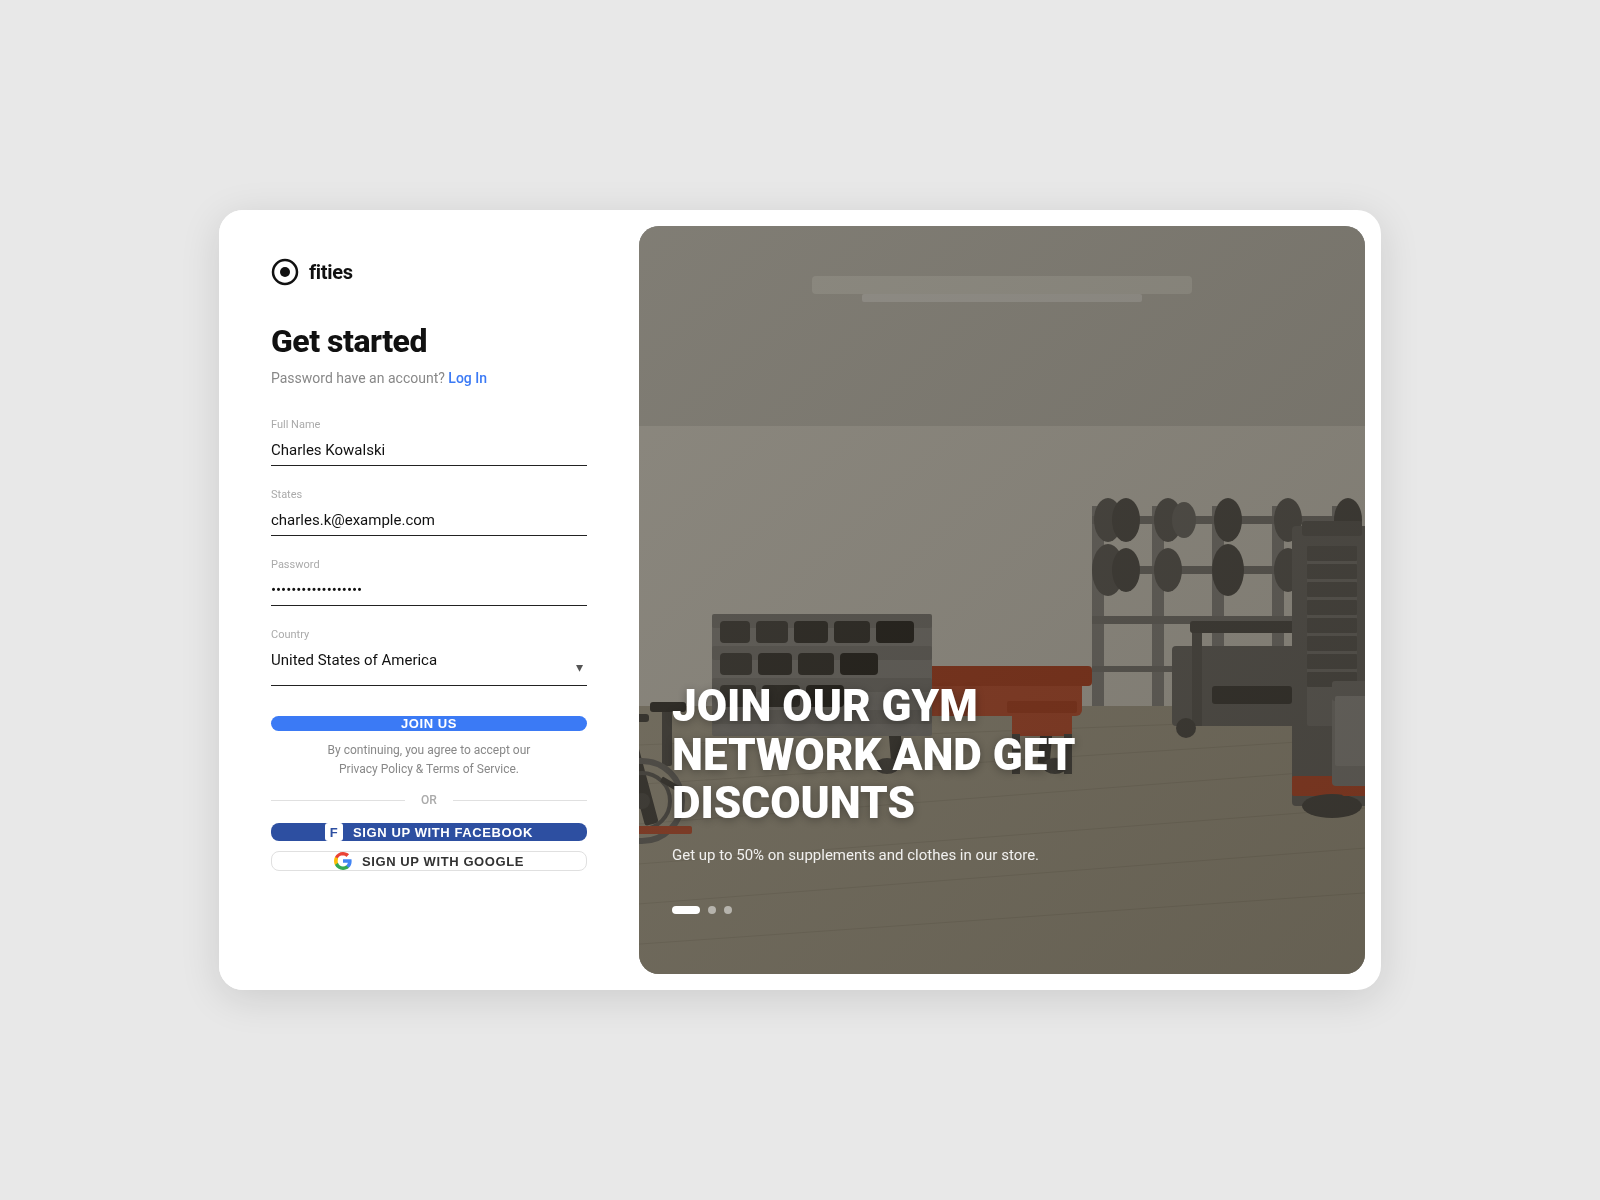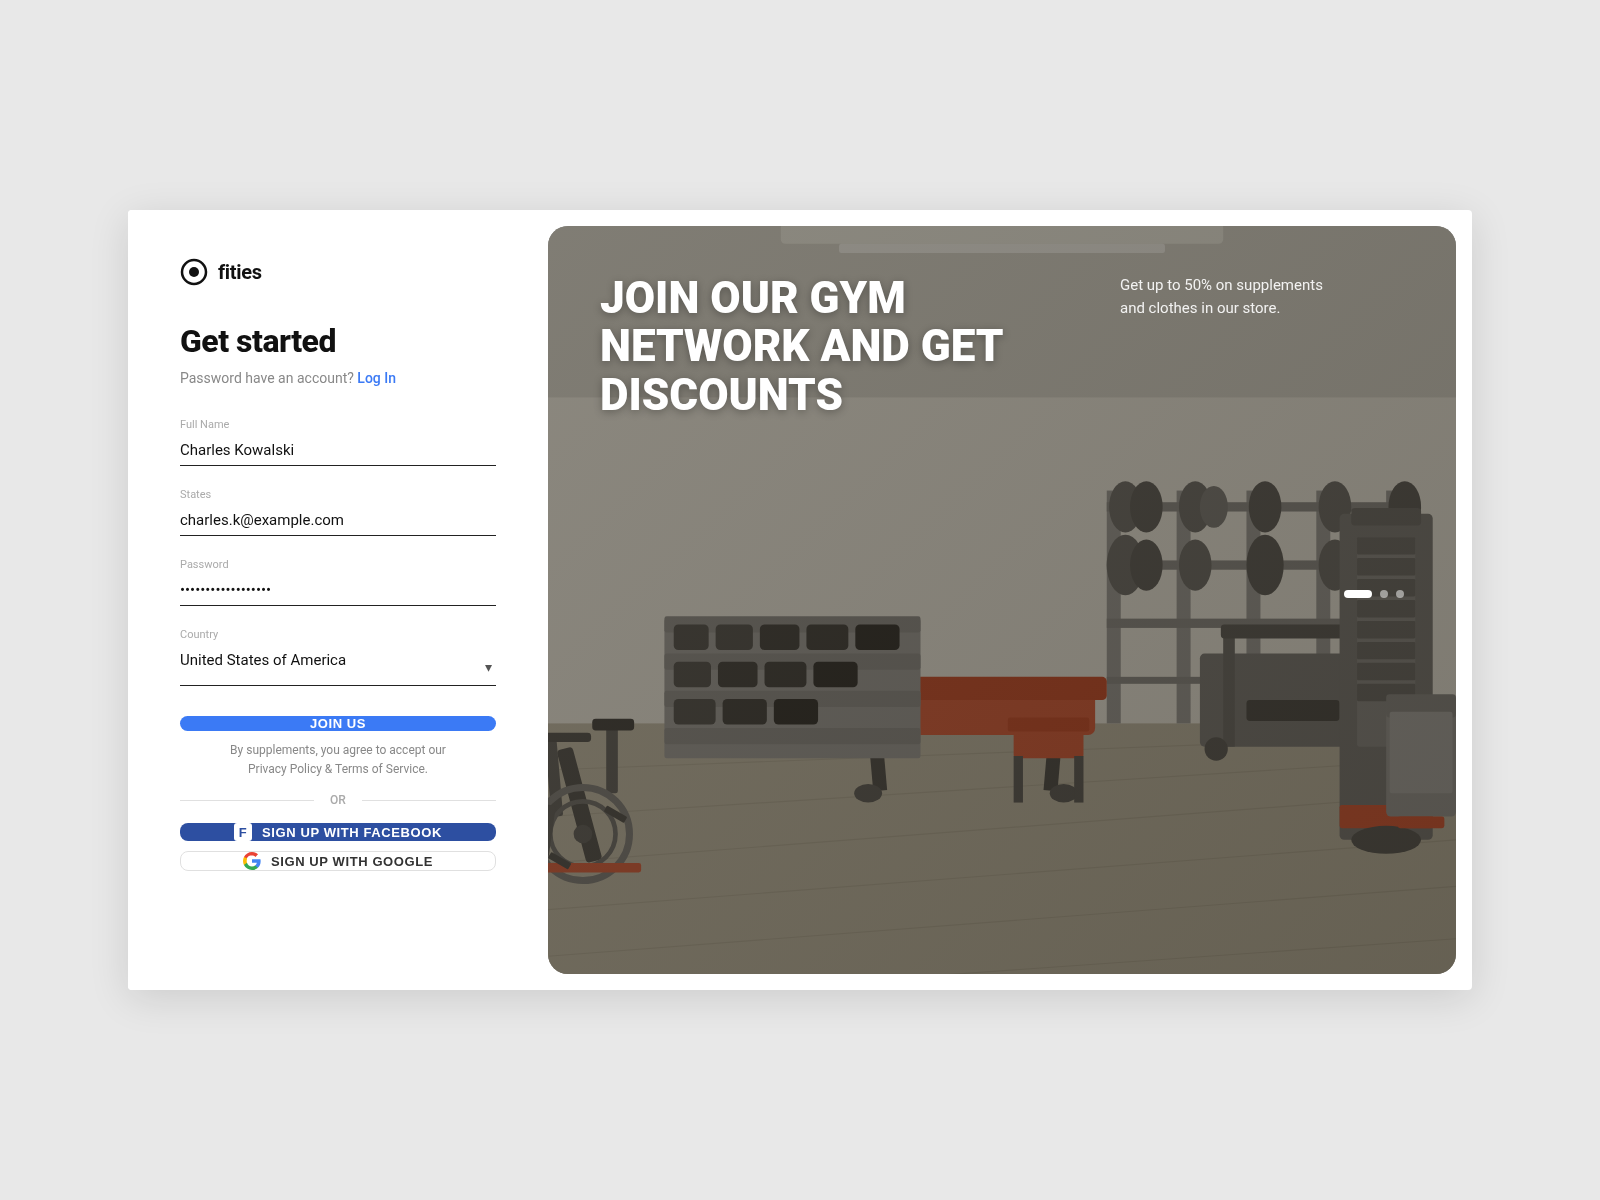--- a/index.html
+++ b/index.html
@@ -6,24 +6,24 @@
     body {
       background: #e8e8e8;
       display: flex;
       align-items: center;
       justify-content: center;
       min-height: 100vh;
       font-family: -apple-system, BlinkMacSystemFont, 'Segoe UI', Roboto, sans-serif;
     }
     .card {
       display: flex;
-      width: 1344px;
+      width: 1162px;
       min-height: 780px;
       background: #fff;
-      border-radius: 4px;
+      border-radius: 24px;
       overflow: hidden;
       box-shadow: 0 8px 40px rgba(0,0,0,0.12);
     }
     
     .left-panel {
       width: 420px;
       flex-shrink: 0;
       padding: 48px 52px;
       display: flex;
       flex-direction: column;
@@ -195,24 +195,24 @@
       flex: 1;
       position: relative;
       background: #6b6b6b;
       border-radius: 20px;
       margin: 16px 16px 16px 0;
       overflow: hidden;
     }
     .gym-content {
       position: relative;
       z-index: 3;
-      padding: 48px 52px;
+      padding: 48px 33px;
       height: 100%;
       display: flex;
-      flex-direction: row;
+      flex-direction: column;
       justify-content: flex-end;
       padding-bottom: 60px;
     }
     .gym-title {
       font-size: 44px;
       font-weight: 900;
       color: #fff;
       line-height: 1.1;
       margin-bottom: 16px;
       text-shadow: 0 2px 8px rgba(0,0,0,0.3);
@@ -299,21 +299,21 @@
           <option>Germany</option>
           <option>France</option>
         </select>
         <span class="chevron-down">▾</span>
       </div>
     </div>
 
     <button class="join-btn social-btn">JOIN US</button>
 
     <p class="terms-text">
-      <span>By supplements, you agree to accept our</span><br>
+      <span>By continuing, you agree to accept our</span><br>
       <span>Privacy Policy &amp; Terms of Service.</span>
     </p>
 
     <div class="divider">
       <div class="divider-line"></div>
       <span class="divider-text">OR</span>
       <div class="divider-line"></div>
     </div>
 
     <button class="social-btn facebook-btn">

